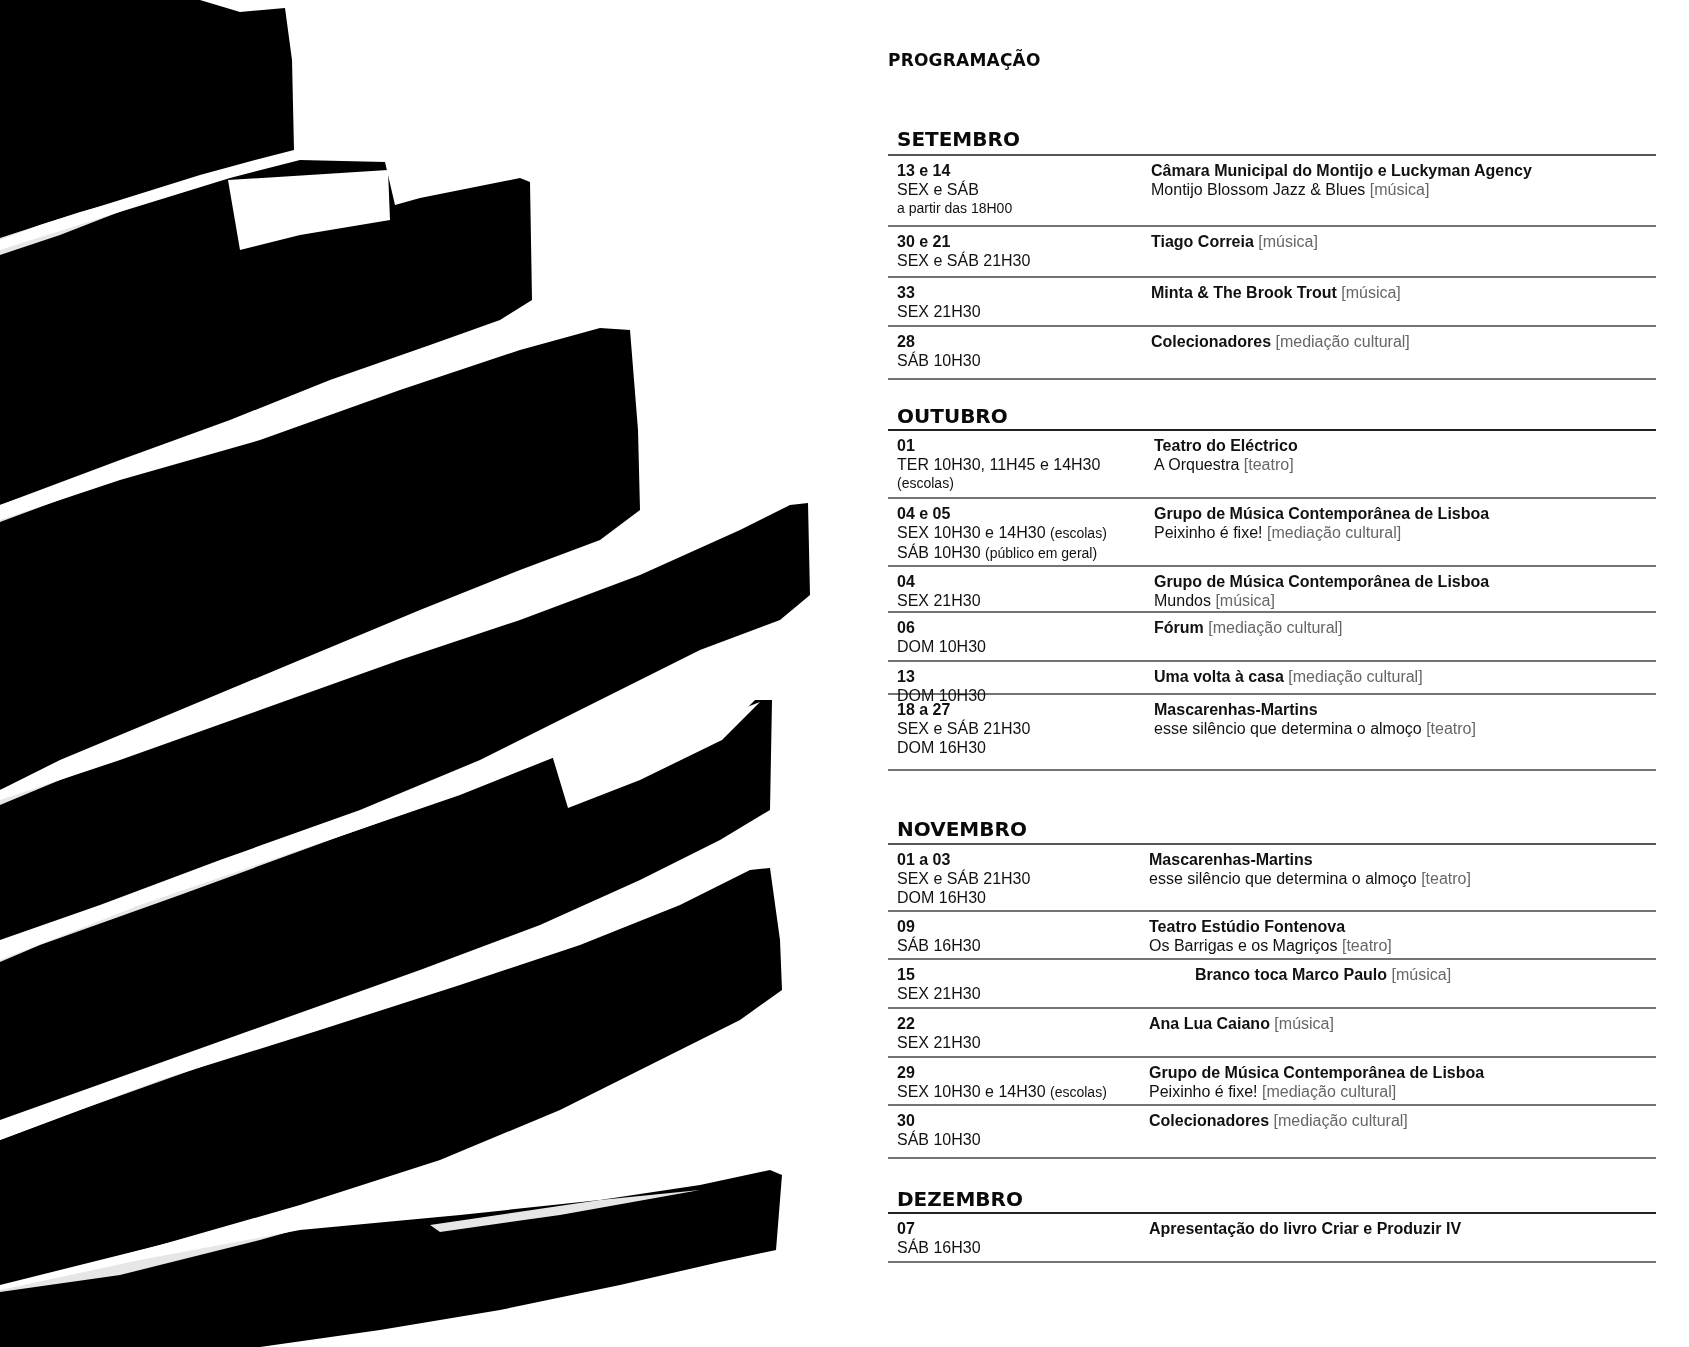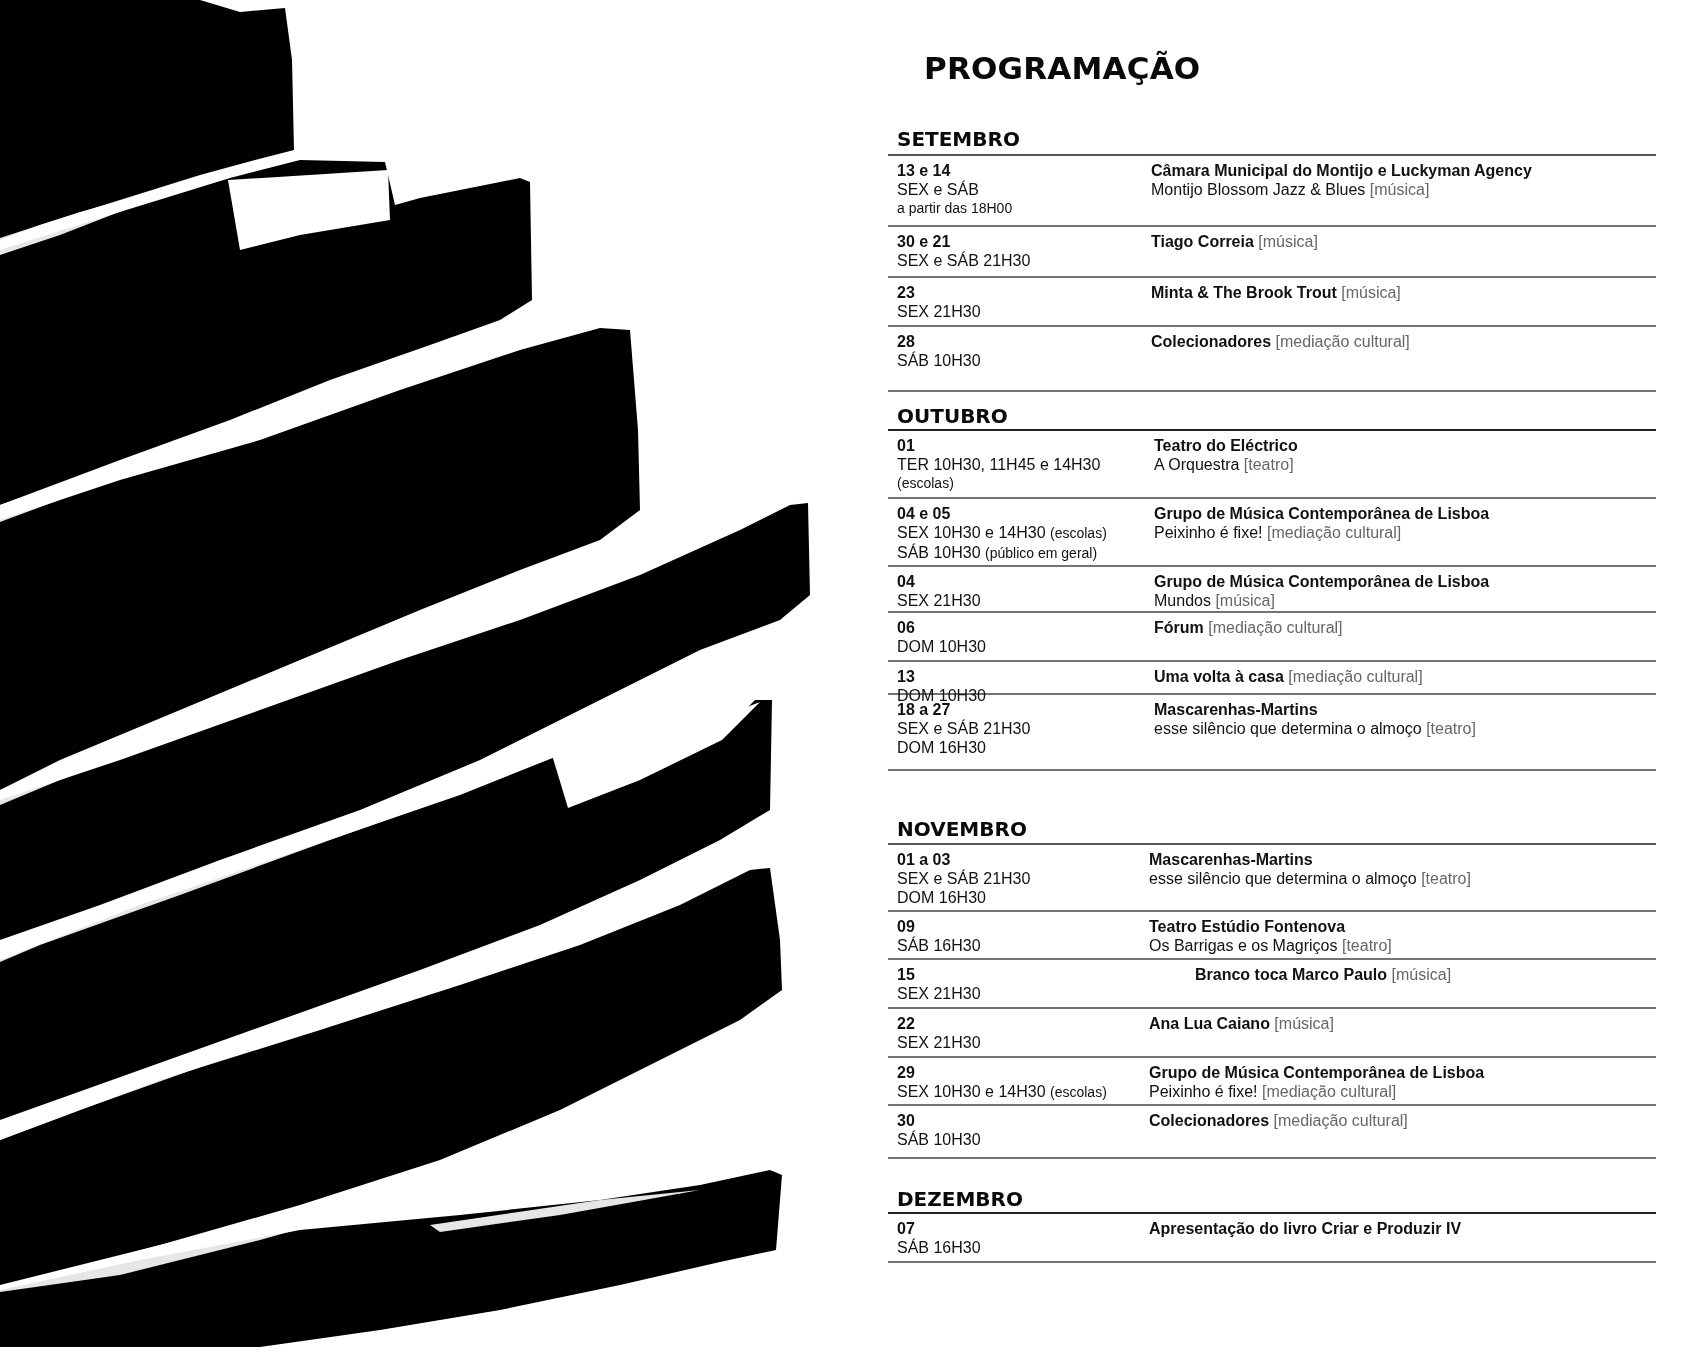--- a/index.html
+++ b/index.html
@@ -4,21 +4,21 @@
 <style>
   html, body { margin:0; padding:0; }
   body {
     width:1689px; height:1347px; background:#ffffff; position:relative; overflow:hidden;
     font-family:"Liberation Sans", sans-serif; color:#111;
   }
   .art { position:absolute; left:0; top:0; width:900px; height:1347px; }
   .content { position:absolute; left:888px; top:0; width:780px; }
   .page-title {
     position:absolute; left:0; top:50px; font-family:"DejaVu Sans", sans-serif;
-    font-weight:bold; font-size:31px; letter-spacing:0.2px; color:#0a0a0a;margin-left:36px;
+    font-weight:bold; font-size:17px; letter-spacing:0.2px; color:#0a0a0a;
   }
   .month {
     position:absolute; left:0; width:768px;
   }
   .month-title {
     font-family:"DejaVu Sans", sans-serif; font-weight:bold; font-size:20px;
     padding-left:9px; height:26px; line-height:26px; color:#0a0a0a;margin-top:20px;
   }
   .rule { height:0; border-top:2px solid #555; width:768px; }
   .row { position:relative; border-bottom:2px solid #737373; width:768px; box-sizing:border-box; }
@@ -87,29 +87,29 @@
         <div class="line bold">30 e 21</div>
         <div class="line">SEX e SÁB 21H30</div>
       </div>
       <div class="col-event" style="left:263px;">
         <div class="line"><span class="bold">Tiago Correia</span> <span class="tag">[música]</span></div>
       </div>
     </div>
 
     <div class="row" style="height:49px;">
       <div class="col-date">
-        <div class="line bold">23</div>
+        <div class="line bold">33</div>
         <div class="line">SEX 21H30</div>
       </div>
       <div class="col-event" style="left:263px;">
         <div class="line"><span class="bold">Minta &amp; The Brook Trout</span> <span class="tag">[música]</span></div>
       </div>
     </div>
 
-    <div class="row" style="height:65px;">
+    <div class="row" style="height:53px;">
       <div class="col-date">
         <div class="line bold">28</div>
         <div class="line">SÁB 10H30</div>
       </div>
       <div class="col-event" style="left:263px;">
         <div class="line"><span class="bold">Colecionadores</span> <span class="tag">[mediação cultural]</span></div>
       </div>
     </div>
   </div>
 

